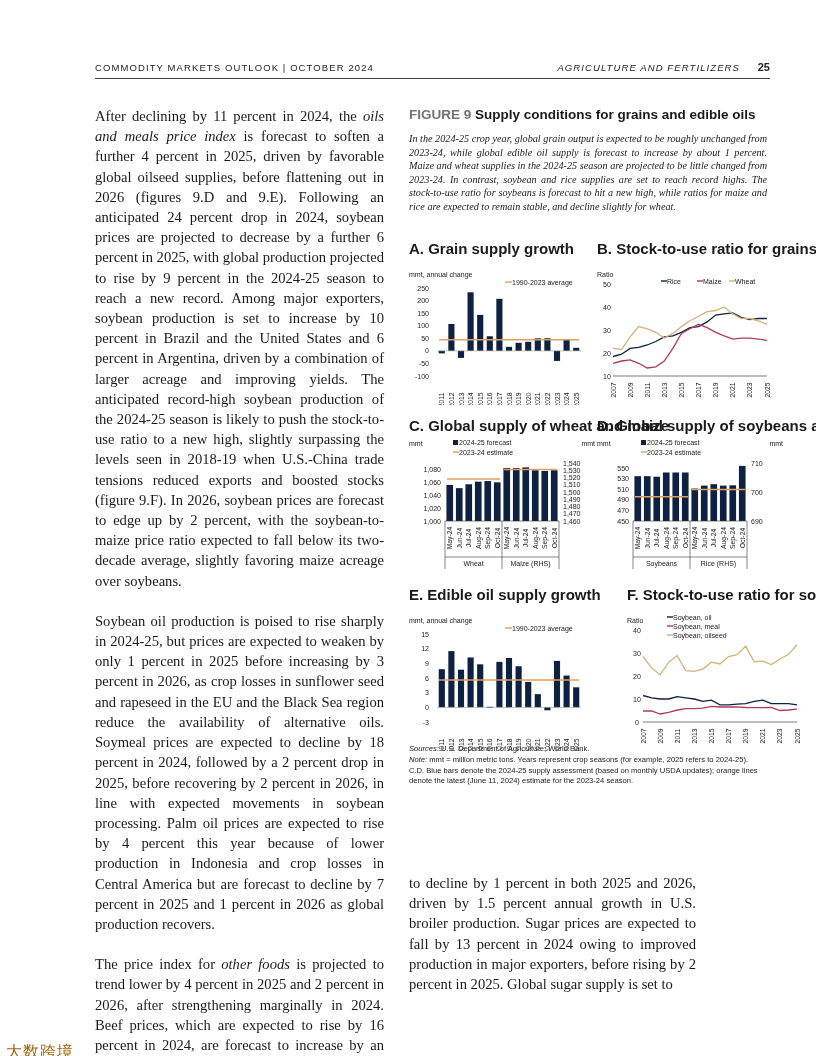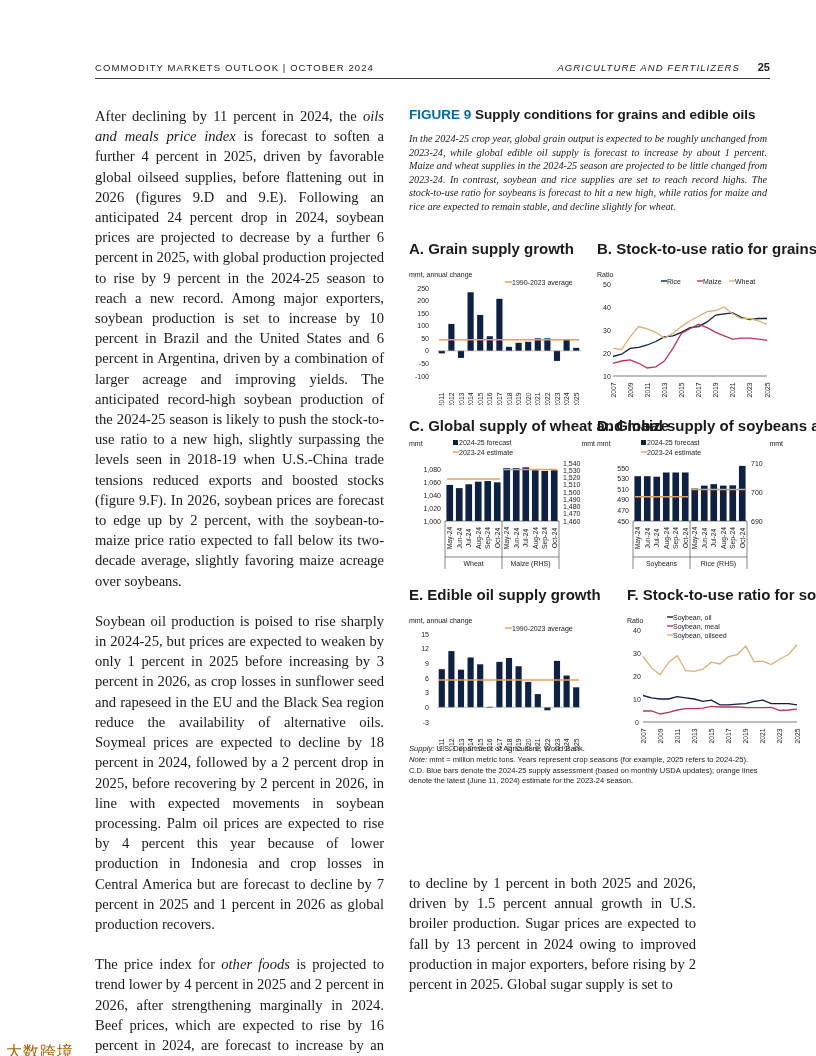--- a/index.html
+++ b/index.html
@@ -5,21 +5,21 @@
   html,body{margin:0;padding:0;background:#fff;}
   body{width:816px;height:1056px;position:relative;overflow:hidden;font-family:"Liberation Serif",serif;color:#1a1a1a;}
   .hdr{position:absolute;left:95px;top:62px;width:675px;font-family:"Liberation Sans",sans-serif;font-size:9.5px;letter-spacing:1.1px;color:#222;}
   .hdr .l{position:absolute;left:0;top:0;}
   .hdr .r{position:absolute;right:30px;top:0;font-style:italic;}
   .hdr .pg{position:absolute;right:0;top:-1px;font-weight:bold;font-size:11px;letter-spacing:0;}
   .rule{position:absolute;left:95px;top:78px;width:675px;height:1px;background:#444;}
   .body-col{position:absolute;font-size:14.6px;line-height:20.2px;text-align:justify;}
   .body-col p{margin:0 0 20px 0;}
   .fig-title{position:absolute;left:409px;top:107px;font-family:"Liberation Sans",sans-serif;font-size:13.5px;font-weight:bold;}
-  .fig-title .num{color:#0369a1;}
+  .fig-title .num{color:#737373;}
   .fig-sub{position:absolute;left:409px;top:132px;width:358px;font-family:Liberation Serif, serif;font-style:italic;font-size:10.2px;line-height:13.6px;text-align:justify;}
   .panel{position:absolute;width:188px;height:165px;font-family:"Liberation Sans",sans-serif;}
   .panel .pt{font-size:15px;font-weight:bold;position:absolute;left:0;top:0;white-space:nowrap;}
   .panel svg{position:absolute;left:0;top:0;}
   .notes{position:absolute;left:409px;top:744px;width:358px;font-family:"Liberation Sans",sans-serif;font-size:7.6px;line-height:10.4px;}
   .notes div{margin-bottom:0.5px;}
   .wm{position:absolute;left:6px;top:1026px;font-family:"Liberation Sans",sans-serif;font-size:16px;color:#a16207;letter-spacing:1px;margin-top:16px;}
 </style>
 </head>
 <body>
@@ -306,21 +306,21 @@
       <line x1="40" x2="46" y1="31" y2="31" stroke="#0f2140" stroke-width="1.4"></line>
       <text x="46" y="33.5" font-size="7" font-family="Liberation Sans, sans-serif" fill="#222" text-anchor="start">Soybean, oil</text>
       <line x1="40" x2="46" y1="40" y2="40" stroke="#b23a5a" stroke-width="1.4"></line>
       <text x="46" y="42.5" font-size="7" font-family="Liberation Sans, sans-serif" fill="#222" text-anchor="start">Soybean, meal</text>
       <line x1="40" x2="46" y1="49" y2="49" stroke="#d4b27a" stroke-width="1.4"></line>
       <text x="46" y="51.5" font-size="7" font-family="Liberation Sans, sans-serif" fill="#222" text-anchor="start">Soybean, oilseed</text>
     </svg>
   </div>
 
 <div class="notes">
-  <div><em>Supply:</em><span> U.S. Department of Agriculture; World Bank.</span></div>
+  <div><em>Sources:</em><span> U.S. Department of Agriculture; World Bank.</span></div>
   <div><em>Note:</em><span> mmt = million metric tons. Years represent crop seasons (for example, 2025 refers to 2024-25).</span></div>
   <div>C.D. Blue bars denote the 2024-25 supply assessment (based on monthly USDA updates); orange lines denote the latest (June 11, 2024) estimate for the 2023-24 season.</div>
 </div>
 
 <div class="body-col" style="left:409px;top:873px;width:287px;">
   <p>to decline by 1 percent in both 2025 and 2026, driven by 1.5 percent annual growth in U.S. broiler production. Sugar prices are expected to fall by 13 percent in 2024 owing to improved production in major exporters, before rising by 2 percent in 2025. Global sugar supply is set to</p>
 </div>
 
 <div class="wm">大数跨境</div>
 

